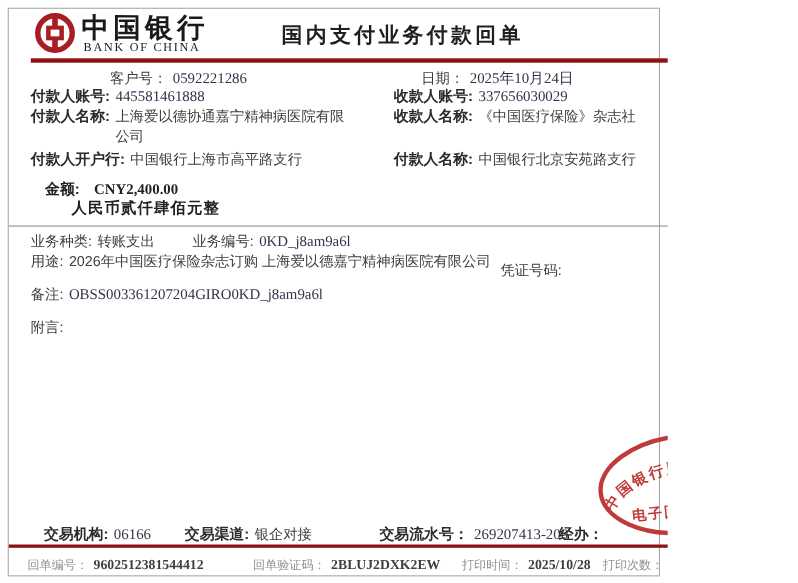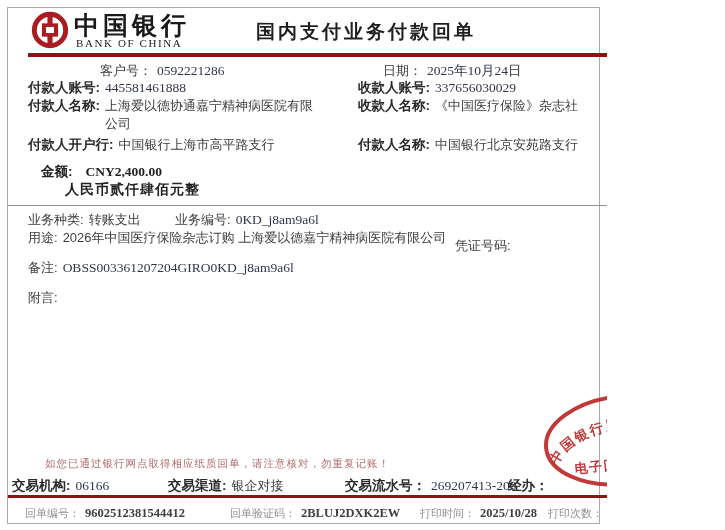--- a/index.html
+++ b/index.html
@@ -104,23 +104,22 @@
   </div>
 
   <div class="field" style="left:28px; top:259px;">
     <span class="lbl">备注:</span><span class="val num">OBSS003361207204GIRO0KD_j8am9a6l</span>
   </div>
 
   <div class="field" style="left:28px; top:289px;">
     <span class="lbl">附言:</span><span class="val"></span>
   </div>
 
-  <div class="notice">如您已通过银行网点取得相应纸质回单，请注意核对，勿重复记账！</div>
 
-  <div class="field" style="left:12px; top:477px;">
+  <div class="field" style="left:40px; top:477px;">
     <span class="lbl b">交易机构:</span><span class="val num">06166</span>
   </div>
   <div class="field" style="left:168px; top:477px;">
     <span class="lbl b">交易渠道:</span><span class="val">银企对接</span>
   </div>
   <div class="field" style="left:345px; top:477px;">
     <span class="lbl b">交易流水号：</span><span class="val num">269207413-200</span>
   </div>
   <div class="field" style="left:508px; top:477px;font-family:Liberation Serif, serif;">
     <span class="lbl b">经办：</span><span class="val"></span>

